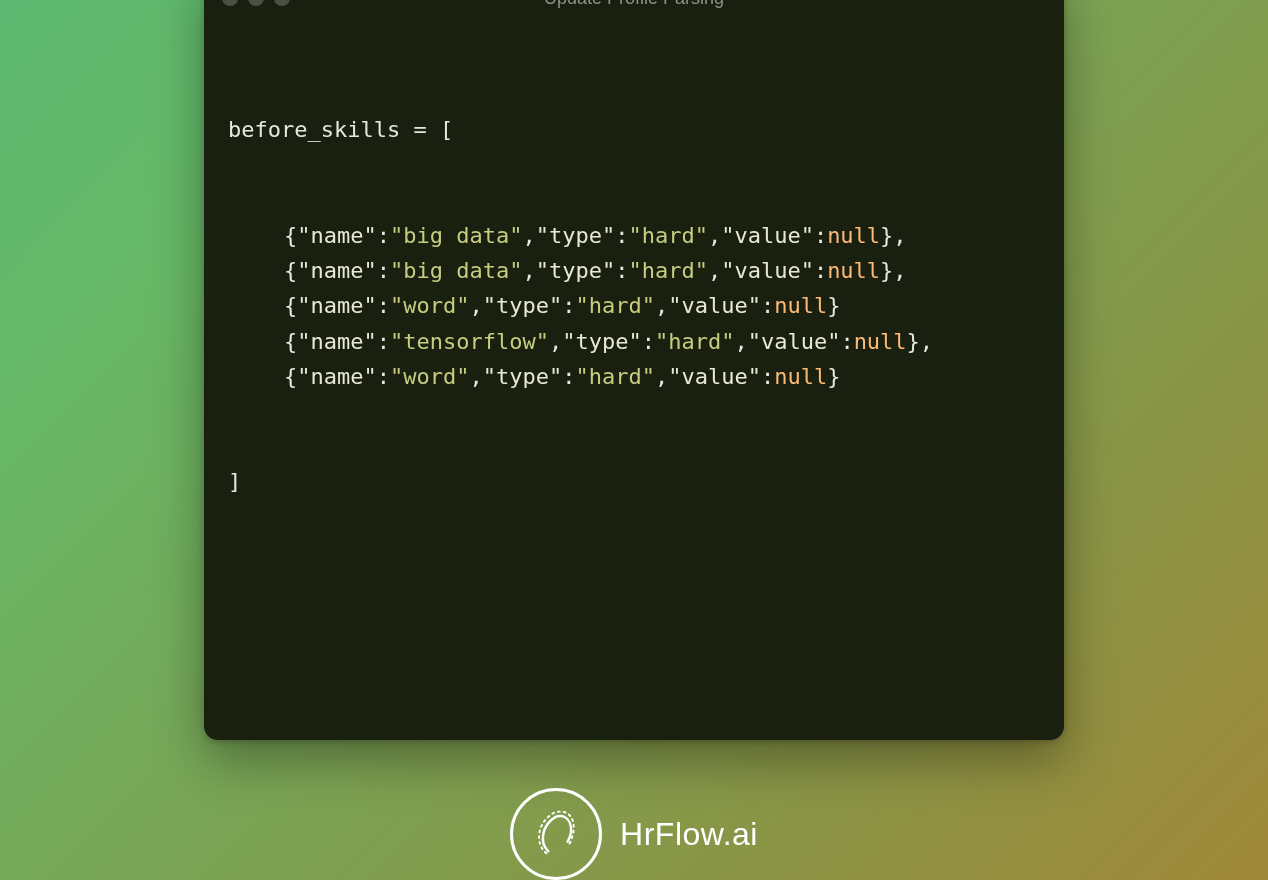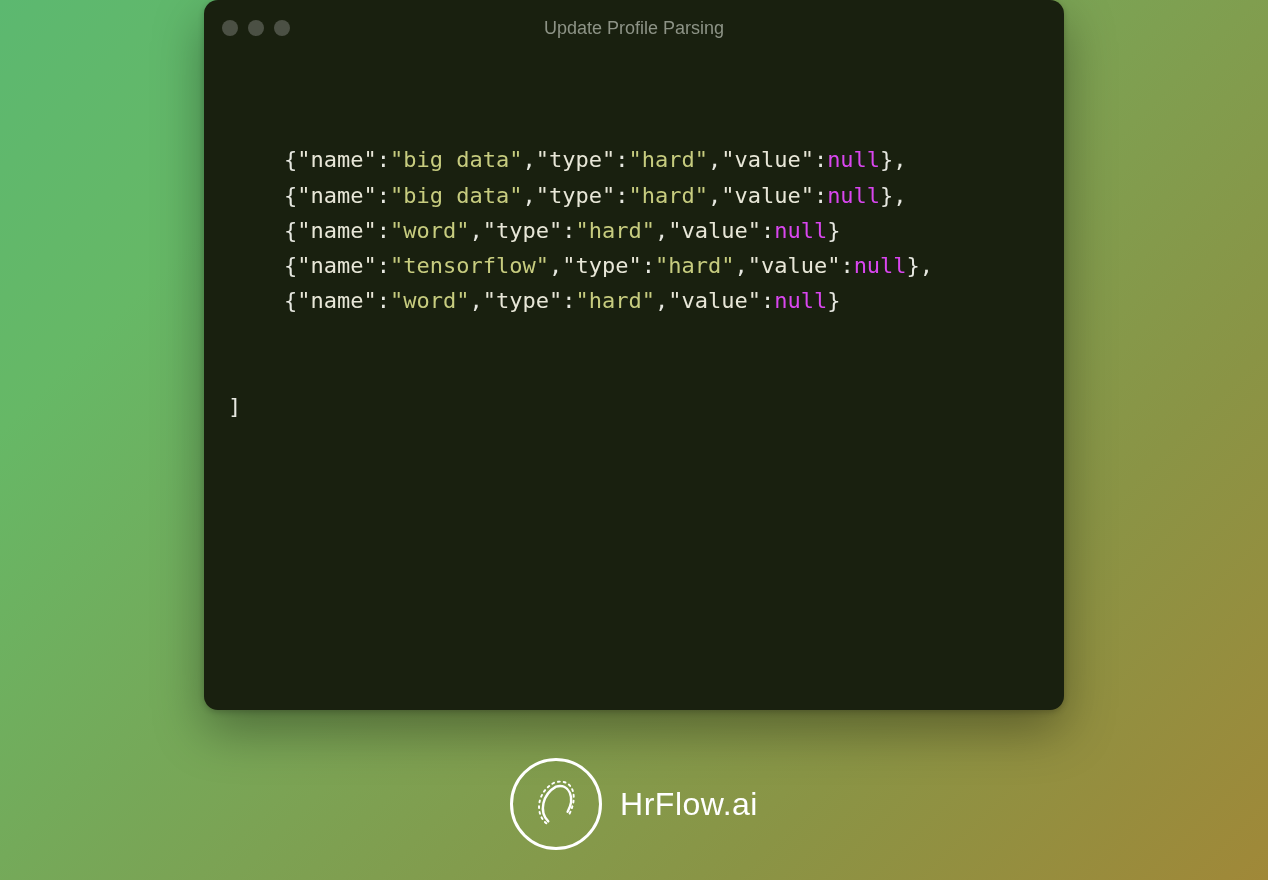--- a/index.html
+++ b/index.html
@@ -53,21 +53,21 @@
     font-size: 22px;
     line-height: 1.6;
     color: #e6e7e0;
     white-space: pre;
   }
   .code-line { display: block; }
   .indent { padding-left: 56px; }
   .tok-key { color: #e8e7d8; }
   .tok-punc { color: #e6e7e0; }
   .tok-str { color: #c7cc7f; }
-  .tok-null { color: #d946ef; font-weight: 500; margin-top: 48px; }
+  .tok-null { color: #fdba74; font-weight: 500; margin-top: 48px; }
   .tok-plain { color: #e6e7e0; }
   .blank-line { height: 35px; }
 
   .logo-row {
     margin-top: 48px;
     display: flex;
     align-items: center;
     gap: 18px;
     text-align: right;
   }
@@ -96,20 +96,21 @@
   <div class="titlebar">
     <div class="dots">
       <div class="dot"></div>
       <div class="dot"></div>
       <div class="dot"></div>
     </div>
     <div class="title">Update Profile Parsing</div>
   </div>
 
   <div class="code-area">
+    <span class="code-line"><span class="tok-plain">before_skills = [</span></span>
     <div id="before-entries"><span class="code-line indent"><span class="tok-punc">{</span><span class="tok-key">"name"</span><span class="tok-punc">:</span><span class="tok-str">"big data"</span><span class="tok-punc">,</span><span class="tok-key">"type"</span><span class="tok-punc">:</span><span class="tok-str">"hard"</span><span class="tok-punc">,</span><span class="tok-key">"value"</span><span class="tok-punc">:</span><span class="tok-null">null</span><span class="tok-punc">},</span></span><span class="code-line indent"><span class="tok-punc">{</span><span class="tok-key">"name"</span><span class="tok-punc">:</span><span class="tok-str">"big data"</span><span class="tok-punc">,</span><span class="tok-key">"type"</span><span class="tok-punc">:</span><span class="tok-str">"hard"</span><span class="tok-punc">,</span><span class="tok-key">"value"</span><span class="tok-punc">:</span><span class="tok-null">null</span><span class="tok-punc">},</span></span><span class="code-line indent"><span class="tok-punc">{</span><span class="tok-key">"name"</span><span class="tok-punc">:</span><span class="tok-str">"word"</span><span class="tok-punc">,</span><span class="tok-key">"type"</span><span class="tok-punc">:</span><span class="tok-str">"hard"</span><span class="tok-punc">,</span><span class="tok-key">"value"</span><span class="tok-punc">:</span><span class="tok-null">null</span><span class="tok-punc">}</span></span><span class="code-line indent"><span class="tok-punc">{</span><span class="tok-key">"name"</span><span class="tok-punc">:</span><span class="tok-str">"tensorflow"</span><span class="tok-punc">,</span><span class="tok-key">"type"</span><span class="tok-punc">:</span><span class="tok-str">"hard"</span><span class="tok-punc">,</span><span class="tok-key">"value"</span><span class="tok-punc">:</span><span class="tok-null">null</span><span class="tok-punc">},</span></span><span class="code-line indent"><span class="tok-punc">{</span><span class="tok-key">"name"</span><span class="tok-punc">:</span><span class="tok-str">"word"</span><span class="tok-punc">,</span><span class="tok-key">"type"</span><span class="tok-punc">:</span><span class="tok-str">"hard"</span><span class="tok-punc">,</span><span class="tok-key">"value"</span><span class="tok-punc">:</span><span class="tok-null">null</span><span class="tok-punc">}</span></span></div>
     <span class="code-line"><span class="tok-punc">]</span></span>
     <div class="blank-line"></div>
     
     
   </div>
 </div>
 
 <div class="logo-row">
   <div class="logo-circle">

